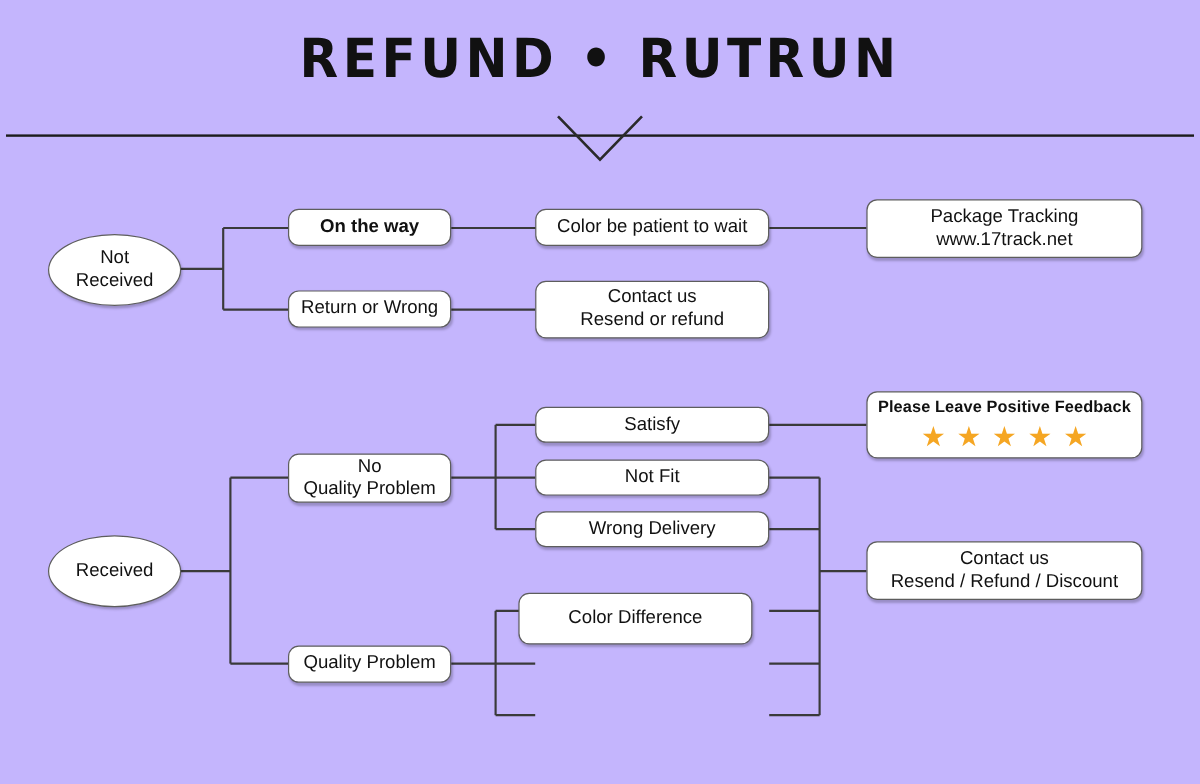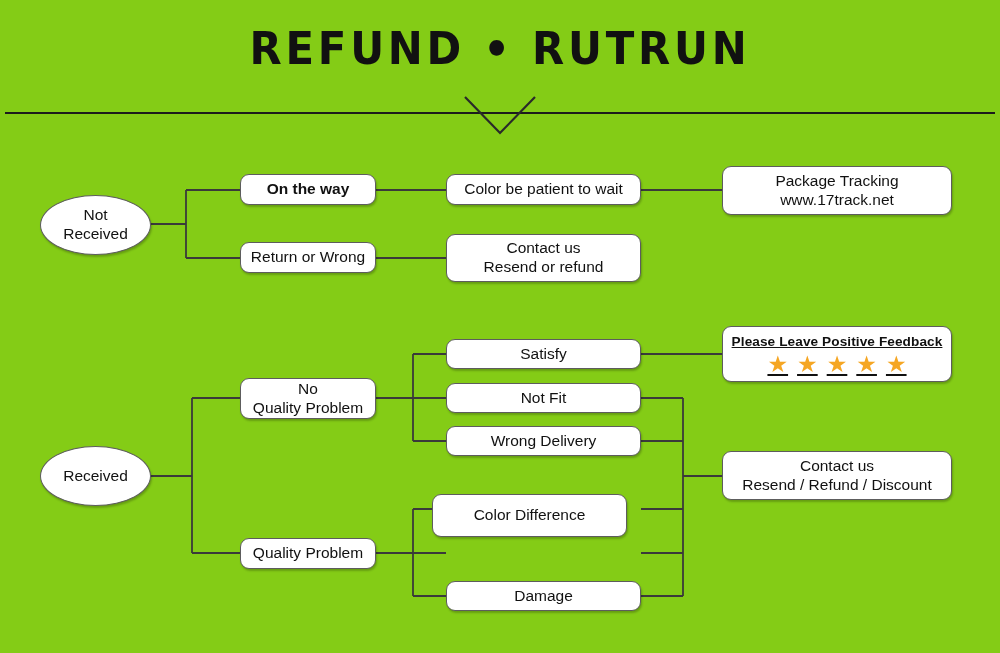--- a/index.html
+++ b/index.html
@@ -8,21 +8,21 @@
     background: #ffffff;
   }
   body {
     font-family: "Liberation Sans", sans-serif;
     color: #1a1a1a;
   }
   #page {
     position: relative;
     width: 1000px;
     height: 653px;
-    background: #84cc16;
+    background: #c4b5fd;
     overflow: hidden;
   }
 
   
   #title {
     position: absolute;
     left: 0;
     top: 22px;
     width: 1000px;
     text-align: center;
@@ -76,23 +76,22 @@
     color: #111111;
     white-space: pre-line;
     padding: 0 6px;
   }
   .oval {
     border-radius: 50%;
     font-size: 15.5px;
   }
   .stars-node {
     flex-direction: column;
-    justify-content: flex-end;
+    justify-content: space-between;
     padding: 4px 8px 5px;
-    text-decoration: underline;
   }
   .fb-text {
     font-size: 13.6px;
     font-weight: bold;
     letter-spacing: 0.1px;
     color: #111111;
     white-space: nowrap;
   }
   .stars-row {
     margin-top: 2px;
@@ -183,21 +182,20 @@
 
   <div class="node" style="left:446px; top:339px; width:195px; height:30px;">Satisfy</div>
 
   <div class="node" style="left:446px; top:383px; width:195px; height:30px;">Not Fit</div>
 
   <div class="node" style="left:446px; top:426px; width:195px; height:30px;">Wrong Delivery</div>
 
   <div class="node" style="left:432px; top:494px; width:195px; height:43px;">Color Difference</div>
 
 
-  <div class="node" style="left:446px; top:581px; width:195px; height:30px;">Damage</div>
 
   <div class="node stars-node" style="left:722px; top:326px; width:230px; height:56px;">
     <div class="fb-text">Please Leave Positive Feedback</div>
     <div class="stars-row" id="stars-row"><span class="star" style="color: rgb(245, 166, 35);">★</span><span class="star" style="color: rgb(245, 166, 35);">★</span><span class="star" style="color: rgb(245, 166, 35);">★</span><span class="star" style="color: rgb(245, 166, 35);">★</span><span class="star" style="color: rgb(245, 166, 35);">★</span></div>
   </div>
 
   <div class="node" style="left:722px; top:451px; width:230px; height:49px;">Contact us
 Resend / Refund / Discount</div>
 
 </div>

